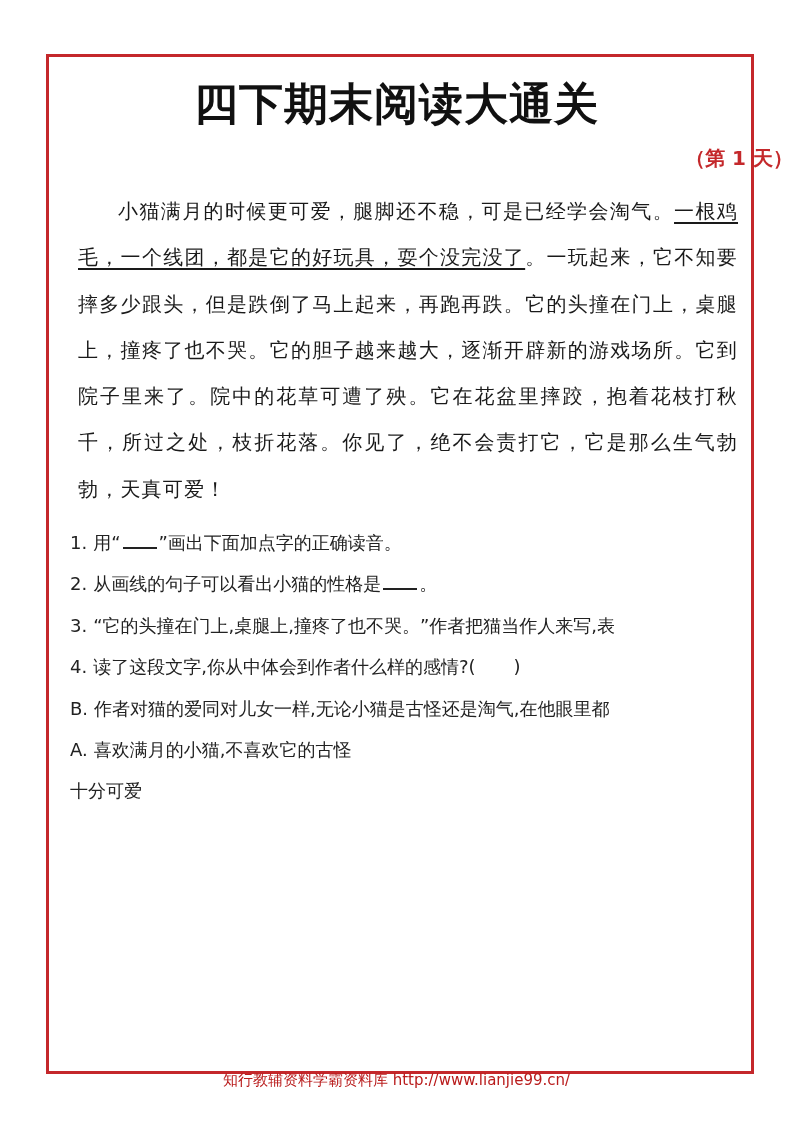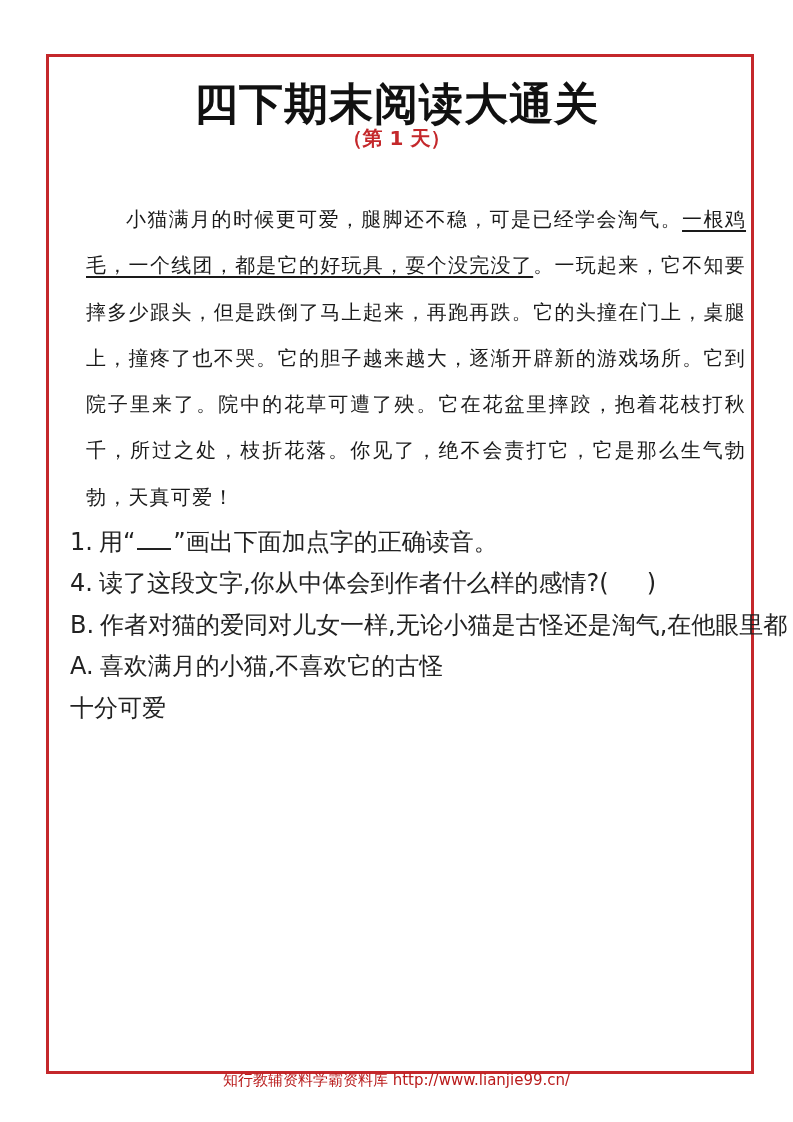--- a/index.html
+++ b/index.html
@@ -11,39 +11,39 @@
       box-sizing: content-box;
     }
     .title {
       position: absolute; left: 0; top: 76px; width: 793px;
       text-align: center;
       font-family: "DejaVu Sans", sans-serif;
       font-weight: bold; font-size: 44px; letter-spacing: 1px;
       color: #111111; line-height: 56px;
     }
     .subtitle {
-      position: absolute; left: 0; top: 124px; width: 793px;
-      text-align: center;
+      position: absolute; left: 0; top: 144px; width: 793px;
+      text-align: right;
       font-family: "DejaVu Sans", sans-serif;
       font-weight: bold; font-size: 20px;
       color: #c4282b; line-height: 28px;
     }
     .passage {
       position: absolute; left: 70px; top: 180px; width: 660px;
       font-family: "DejaVu Serif", serif;
       font-size: 20px; line-height: 46.3px;
       color: #1a1a1a; text-align: justify;
       text-indent: 40px; letter-spacing: 1.2px;
-      margin: 16px;
+      margin: 8px;
     }
     .passage .underline { text-decoration: underline; text-underline-offset: 4px; }
     .questions {
       position: absolute; left: 70px; top: 522px; width: 660px;
       font-family: "DejaVu Sans", sans-serif;
-      font-size: 24px; line-height: 41.4px; color: #222222;
+      font-size: 18px; line-height: 41.4px; color: #222222;
     }
     .q-line { margin: 0; white-space: nowrap; }
     .num { margin-right: 6px; }
     .blank { display: inline-block; border-bottom: 2px solid #222; width: 34px; height: 18px; vertical-align: baseline; margin: 0 2px; }
     .pinyin-gap { display: inline-block; width: 40px; }
     .opt-gap { display: inline-block; width: 14px; }
     .paren-gap { display: inline-block; width: 38px; }
     .footer {
       position: absolute; left: 0; top: 1069px; width: 793px;
       text-align: center;
@@ -59,20 +59,26 @@
 <div class="title">四下期末阅读大通关</div>
 <div class="subtitle">（第 1 天）</div>
 
 <p class="passage"><span>小猫满月的时候更可爱，腿脚还不稳，可是已经学会淘气。</span><span class="underline">一根鸡毛，一个线团，都是它的好玩具，耍个没完没了</span><span>。一玩起来，它不知要摔多少跟头，但是跌倒了马上起来，再跑再跌。它的头撞在门上，桌腿上，撞疼了也不哭。它的胆子越来越大，逐渐开辟新的游戏场所。它到院子里来了。院中的花草可遭了殃。它在花盆里摔跤，抱着花枝打秋千，所过之处，枝折花落。你见了，绝不会责打它，它是那么生气勃勃，天真可爱！</span></p>
 
 <div class="questions">
   <p class="q-line">
     <span class="num">1.</span><span>用“</span><span class="blank"></span><span>”画出下面加点字的正确读音。</span>
   </p>
   <p class="q-line">
+    <span class="num">2.</span><span>从画线的句子可以看出小猫的性格是</span><span class="blank"></span><span>。</span>
+  </p>
+  <p class="q-line">
+    <span class="num">3.</span><span>“它的头撞在门上,桌腿上,撞疼了也不哭。”作者把猫当作人来写,表</span>
+  </p>
+  <p class="q-line">
     <span class="num">4.</span><span>读了这段文字,你从中体会到作者什么样的感情?(</span><span class="paren-gap"></span><span>)</span>
   </p>
   <p class="q-line">
     <span class="num">B.</span><span>作者对猫的爱同对儿女一样,无论小猫是古怪还是淘气,在他眼里都</span>
   </p>
   <p class="q-line">
     <span class="num">A.</span><span>喜欢满月的小猫,不喜欢它的古怪</span>
   </p>
   <p class="q-line">
     <span>十分可爱</span>

